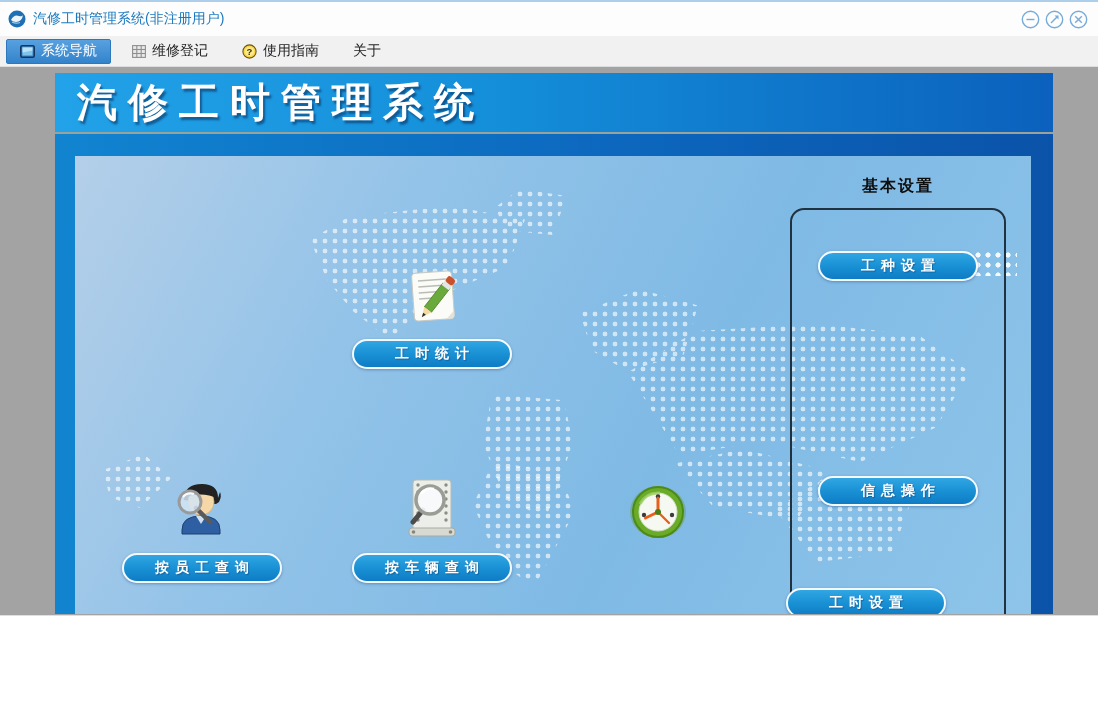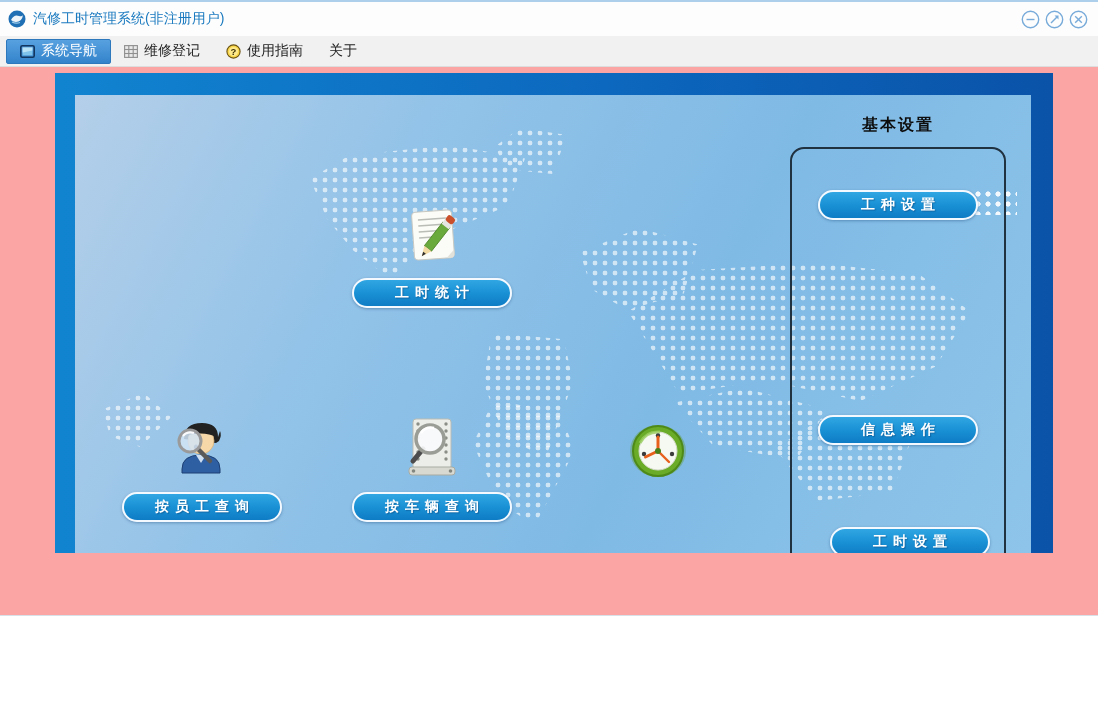--- a/index.html
+++ b/index.html
@@ -2,21 +2,21 @@
 <html><head>
 <meta charset="utf-8">
 <style>
   * { margin:0; padding:0; box-sizing:border-box; }
   body {
     background:#ffffff;
     font-family:"Liberation Sans","DejaVu Sans",sans-serif;
     width:1098px; height:719px; overflow:hidden;
   }
   .window {
-    width:1098px; height:616px; background:#fca5a5;
+    width:1098px; height:616px; background:#a3a3a3;
     border-top:2px solid #aecfeb; border-bottom:1px solid #d9e1e8;
     position:relative;
   }
   
   .titlebar {
     height:34px; background:#fdfdfd; display:flex; align-items:center;
     padding:0 10px 0 8px;
   }
   .app-icon { width:18px; height:18px; margin-right:7px; flex:0 0 auto; }
   .title-text { color:#1b7abf; font-size:14px; }
@@ -25,21 +25,21 @@
     width:19px; height:19px; margin-left:5px; cursor:pointer;
     display:flex; align-items:center; justify-content:center;
   }
   
   .menubar {
     height:31px; background:#f1f1f1; border-bottom:1px solid #dddddd;
     display:flex; align-items:center; padding:0 6px;
   }
   .menu-item {
     height:25px; display:flex; align-items:center; gap:6px;
-    padding:0 13px; font-size:14px; color:#1d1d1d;
+    padding:0 13px; margin-right:8px; font-size:14px; color:#1d1d1d;
     border-radius:2px; cursor:pointer;
   }
   .menu-item.active {
     background:linear-gradient(#58a1e0,#3383cb);
     border:1px solid #2d77bd; color:#ffffff;
   }
   
   .content { padding:6px 0 0 0; }
   .banner {
     margin-left:55px; width:998px; height:61px;
@@ -90,21 +90,21 @@
     text-shadow:1px 1px 1px rgba(10,50,100,0.4);
     white-space:nowrap;
   }
   .btn-repair   { left:277px; top:183px; width:160px; }
   .btn-emp      { left:47px;  top:397px; width:160px; }
   .btn-vehicle  { left:277px; top:397px; width:160px; }
   .btn-hours    { left:505px; top:397px; width:158px; }
   .btn-jobtype  { left:743px; top:95px;  width:160px; }
   .btn-empinfo  { left:743px; top:208px; width:160px; }
   .btn-vehinfo  { left:743px; top:320px; width:160px; }
-  .btn-hourset  { left:755px; top:432px; width:160px; }
+  .btn-hourset  { left:711px; top:432px; width:160px; }
   
   .big-icon { position:absolute; cursor:pointer; }
   .ic-repair  { left:328px; top:110px; }
   .ic-emp     { left:95px;  top:322px; }
   .ic-vehicle { left:326px; top:320px; }
   .ic-hours   { left:553px; top:326px; }
   
   .settings-outline {
     position:absolute; left:715px; top:52px; width:216px; height:430px;
     border:2px solid #20313f; border-radius:14px;
@@ -178,20 +178,23 @@
         <text x="7.5" y="10.8" font-size="9.5" font-weight="bold" fill="#3c3005" text-anchor="middle" font-family="Liberation Sans, sans-serif">?</text>
       </svg>
       <span>使用指南</span>
     </div>
     <div class="menu-item">
       <span>关于</span>
     </div>
   </div>
 
   <div class="content">
+    <div class="banner">
+      <span class="banner-title">汽修工时管理系统</span>
+    </div>
 
     <div class="frame">
       <div class="panel">
 
         <div class="dots d-na"></div>
         <div class="dots d-greenland"></div>
         <div class="dots d-europe"></div>
         <div class="dots d-asia"></div>
         <div class="dots d-sea"></div>
         <div class="dots d-africa"></div>

